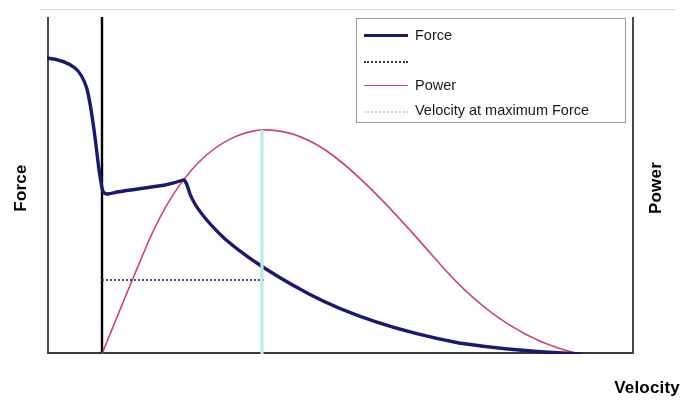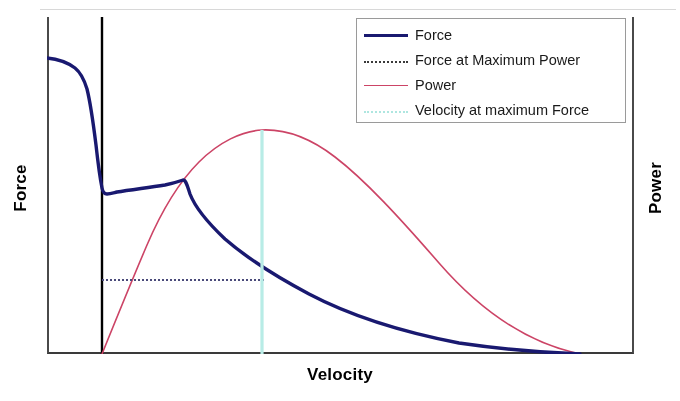--- a/index.html
+++ b/index.html
@@ -73,23 +73,23 @@
   #y-right-title {
     left: 616px;
     top: 178px;
     width: 80px;
     text-align: center;
     transform: rotate(-90deg);
     transform-origin: center center;
   }
   #x-title {
     left: 0px;
-    top: 365px;
+    top: 378px;
     width: 680px;
-    text-align: center;
+    text-align: right;
   }
 
   
   .legend-box {
     position: absolute;
     left: 356px;
     top: 18px;
     width: 270px;
     height: 105px;
     background: #ffffff;
@@ -195,21 +195,20 @@
     <div class="legend-row">
       <span class="legend-swatch sw-force">
           <i></i>
         </span>
       <span class="legend-label">Force</span>
     </div>
     <div class="legend-row">
       <span class="legend-swatch sw-force-at-max">
           <i></i>
         </span>
-      <span class="legend-label">Force at Maximum Power</span>
     </div>
     <div class="legend-row">
       <span class="legend-swatch sw-power">
           <i></i>
         </span>
       <span class="legend-label">Power</span>
     </div>
     <div class="legend-row">
       <span class="legend-swatch sw-vel-at-max">
           <i></i>

